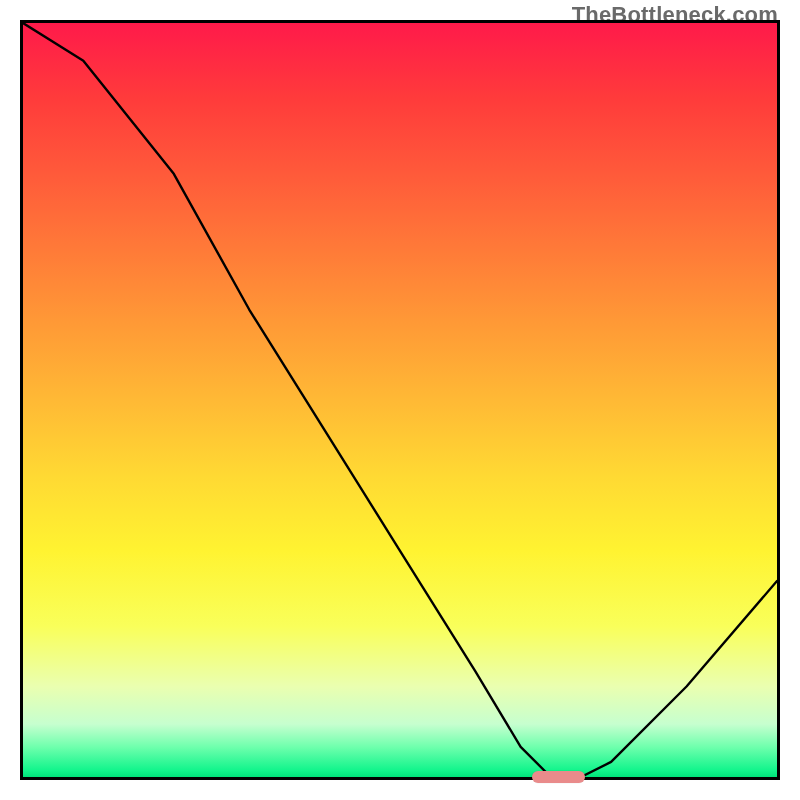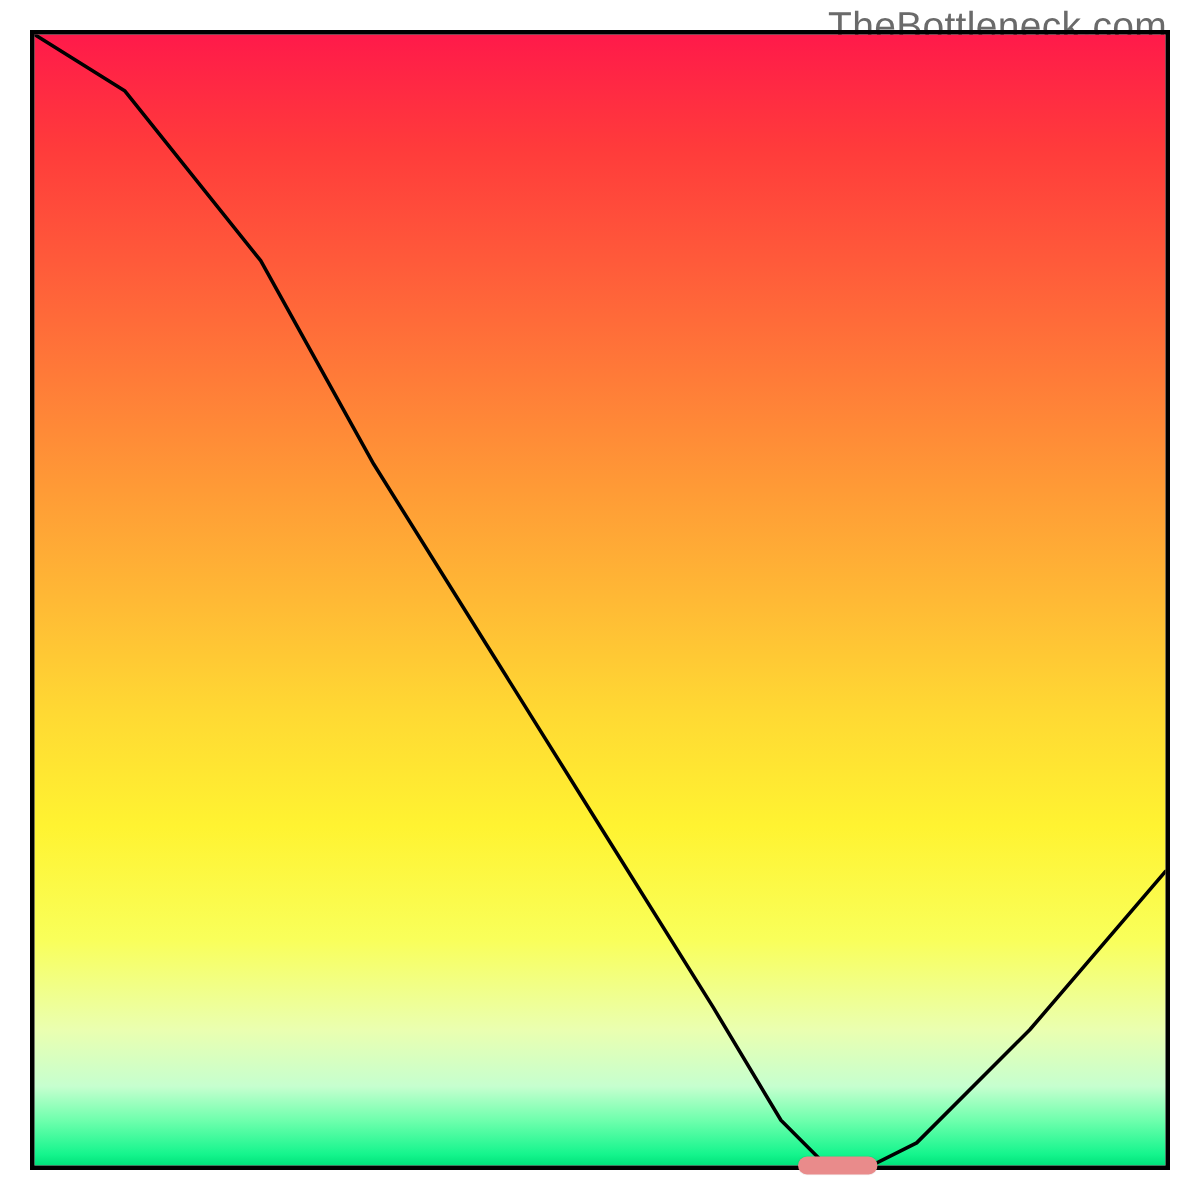--- a/index.html
+++ b/index.html
@@ -39,22 +39,22 @@
       #6fffad 96%,
       #15f58d 99%,
       #00e27a 100%
     );
   }
   .watermark {
     position: absolute;
     top: 2px;
     right: 22px;
     color: #6a6a6a;
-    font-size: 26px;
-    font-weight: 400;
+    font-size: 22px;
+    font-weight: 700;
     letter-spacing: 0.2px;
   }
   svg.curve {
     position: absolute;
     left: 0; top: 0;
     width: 100%; height: 100%;
   }
   .curve path {
     fill: none;
     stroke: #000;

